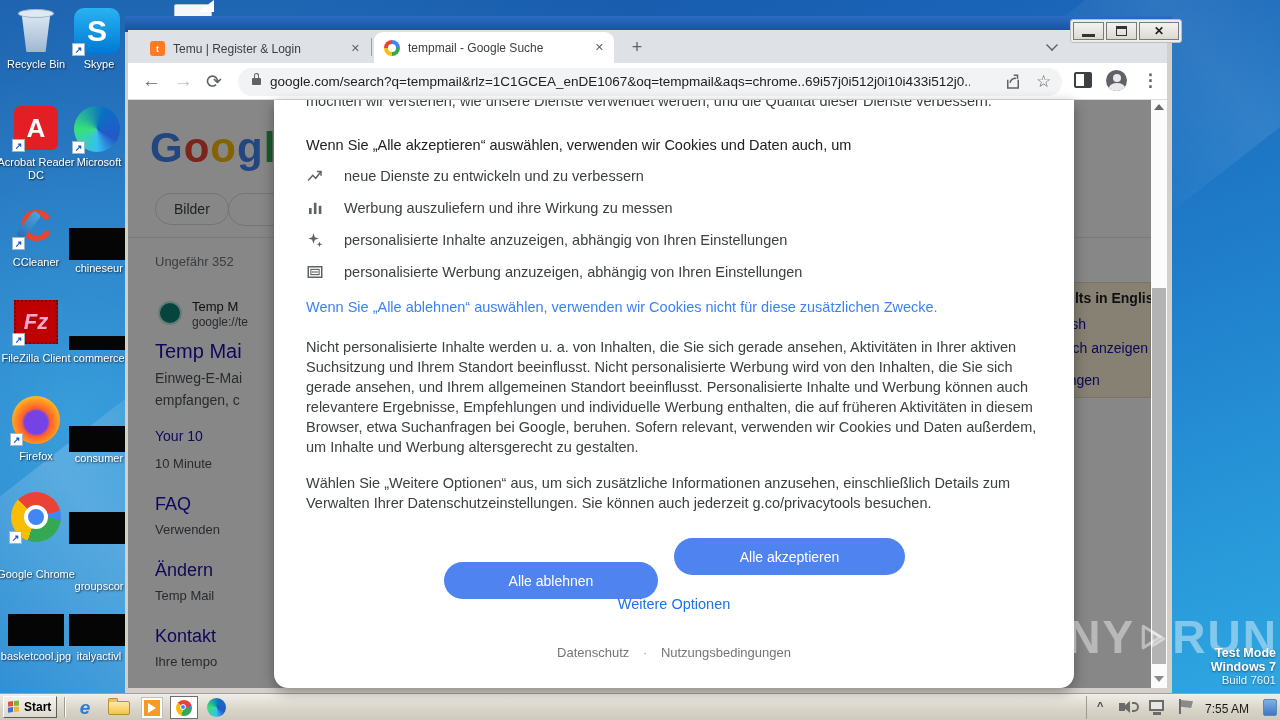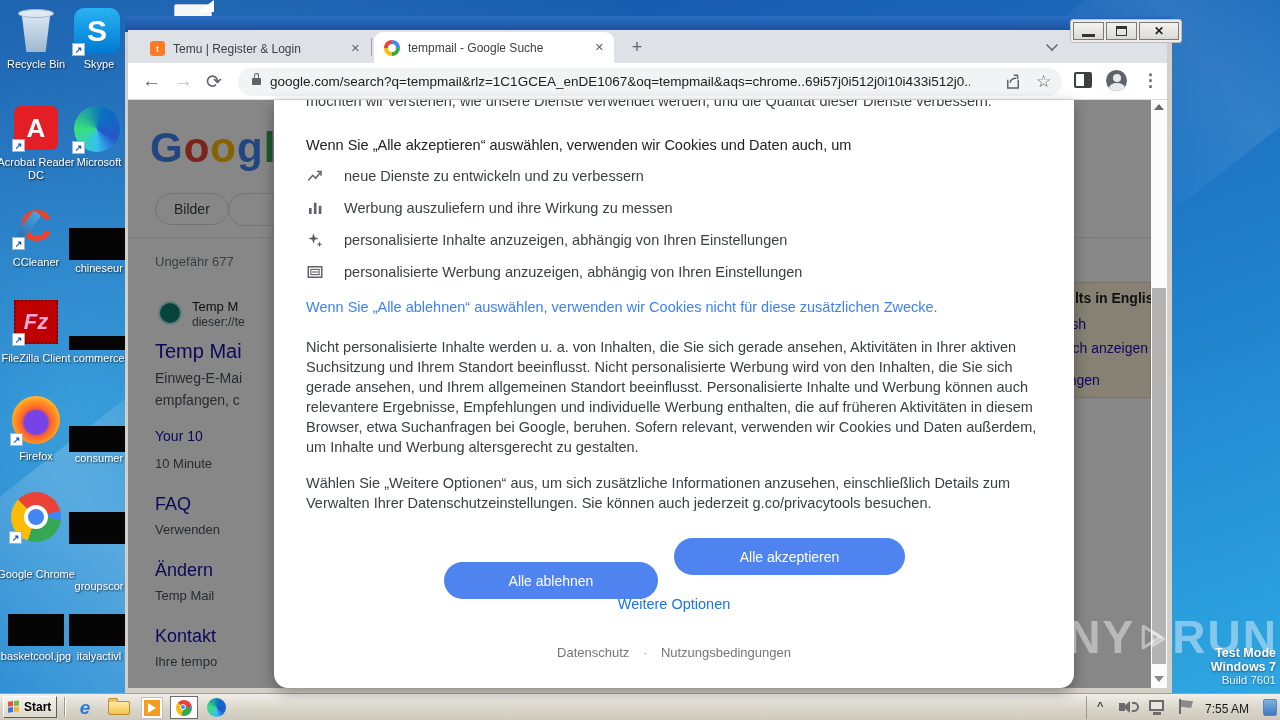--- a/index.html
+++ b/index.html
@@ -203,25 +203,25 @@
 
   <div id="page-content">
 
     <div class="abs" style="left:22px; top:24px; font-size:42px; font-weight:bold; letter-spacing:1px;">
       <span style="color:#4285f4;">G</span><span style="color:#ea4335;">o</span><span style="color:#fbbc05;">o</span><span style="color:#4285f4;">g</span><span style="color:#34a853;">l</span><span style="color:#ea4335;">e</span>
     </div>
 
     <div class="abs" style="left:27px; top:93px; padding:7px 18px; border:1px solid #dadce0; border-radius:18px; font-size:14px; color:#3c4043;">Bilder</div>
     <div class="abs" style="left:100px; top:93px; width:60px; height:33px; border:1px solid #dadce0; border-radius:18px;"></div>
     <div class="abs" style="left:0; top:137px; width:1023px; height:1px; background:#e4e6e8;"></div>
-    <div class="abs" style="left:27px; top:154px; font-size:13px; color:#70757a;">Ungefähr 677</div>
+    <div class="abs" style="left:27px; top:154px; font-size:13px; color:#70757a;">Ungefähr 352</div>
 
     <div class="abs" style="left:30px; top:201px; width:24px; height:24px; border-radius:50%; background:#0e8174; border:2px solid #bde9e2;"></div>
     <div class="abs" style="left:64px; top:199px; font-size:13px; color:#202124;">Temp M</div>
-    <div class="abs" style="left:64px; top:215px; font-size:12px; color:#4d5156;">dieser://te</div>
+    <div class="abs" style="left:64px; top:215px; font-size:12px; color:#4d5156;">google://te</div>
     <div class="abs glink" style="left:27px; top:240px; font-size:20px;">Temp Mai</div>
     <div class="abs gdesc" style="left:27px; top:270px; font-size:14px;">Einweg-E-Mai</div>
     <div class="abs gdesc" style="left:27px; top:292px; font-size:14px;">empfangen, c</div>
 
     <div class="abs glink" style="left:27px; top:328px; font-size:14px;">Your 10</div>
     <div class="abs gdesc" style="left:27px; top:356px; font-size:13px;">10 Minute</div>
     <div class="abs glink" style="left:27px; top:394px; font-size:18px;">FAQ</div>
     <div class="abs gdesc" style="left:27px; top:422px; font-size:13px;">Verwenden</div>
     <div class="abs glink" style="left:27px; top:460px; font-size:18px;">Ändern</div>
     <div class="abs gdesc" style="left:27px; top:488px; font-size:13px;">Temp Mail</div>

